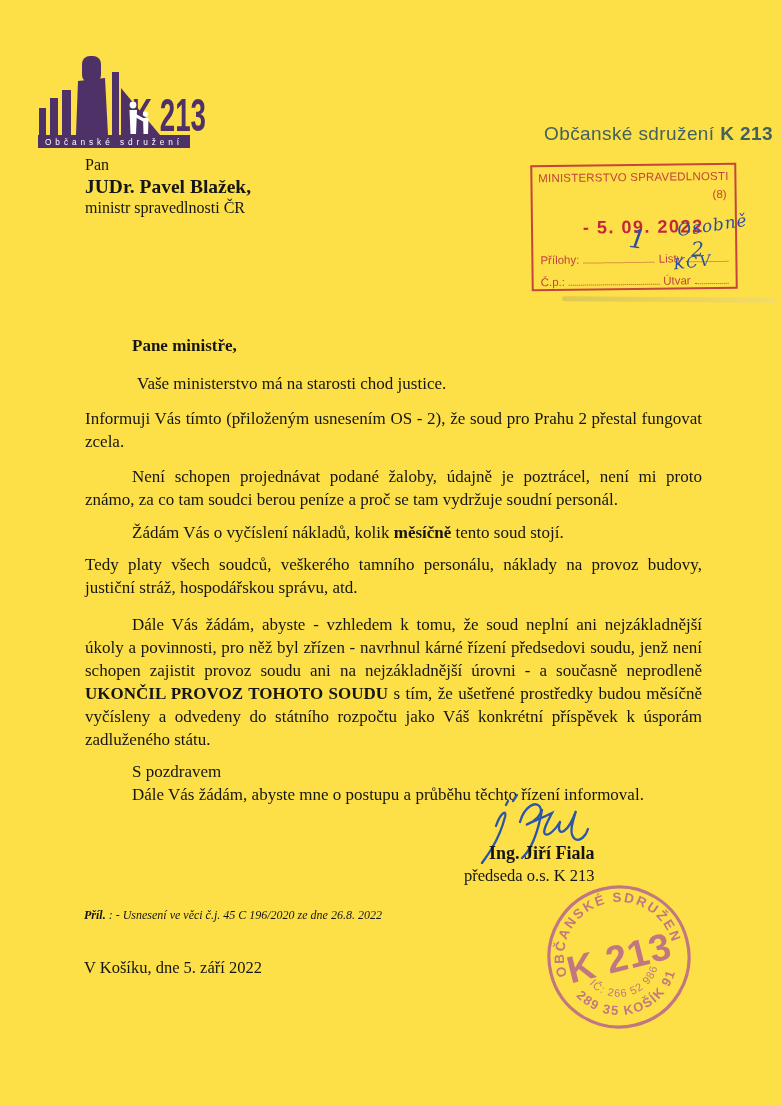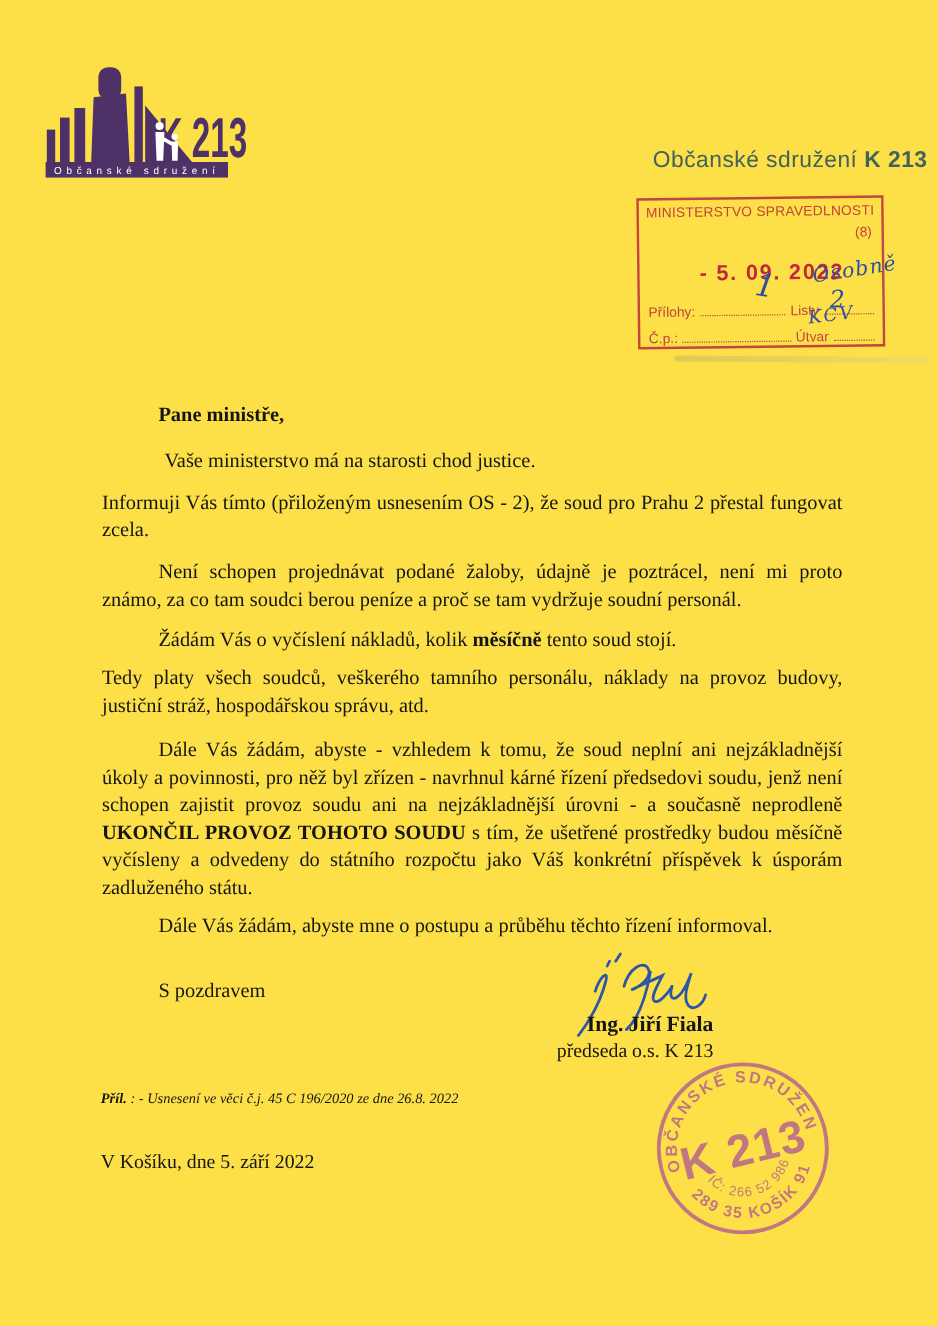--- a/index.html
+++ b/index.html
@@ -94,20 +94,25 @@
         <circle cx="112.5" cy="66" r="2.6"></circle>
         <path d="M110 70 L115.5 70 L115 86 L110.5 86 Z"></path>
       </g>
       <rect x="5" y="87" width="152" height="13" fill="#4e3166"></rect>
       <text x="12" y="97" font-family="Liberation Sans, sans-serif" font-size="8.5" fill="#ffffff" letter-spacing="4" textLength="138" lengthAdjust="spacingAndGlyphs">Občanské sdružení</text>
     </svg>
   </div>
 
   <div class="org-line"><span>Občanské sdružení </span><b>K 213</b></div>
 
+  <div class="recipient">
+    <div class="r-sal">Pan</div>
+    <div class="r-name">JUDr. Pavel Blažek,</div>
+    <div class="r-title">ministr spravedlnosti ČR</div>
+  </div>
 
   <div class="mstamp">
     <div class="ms-title">MINISTERSTVO SPRAVEDLNOSTI</div>
     <div class="ms-num">(8)</div>
     <div class="ms-date">- 5. 09. 2022</div>
     <div class="hand hand-osobne">Osobně</div>
     <div class="ms-row ms-row1">
       <span>Přílohy:</span>
       <span class="leader leader-grow"></span>
       <span>Listy</span>
@@ -127,22 +132,22 @@
   <div class="smudge"></div>
 
   <div class="body-text">
     <p class="ind p-sal">Pane ministře,</p>
     <p class="p-intro">Vaše ministerstvo má na starosti chod justice.</p>
     <p class="p1">Informuji Vás tímto (přiloženým usnesením OS - 2), že soud pro Prahu 2 přestal fungovat zcela.</p>
     <p class="ind p2">Není schopen projednávat podané žaloby, údajně je poztrácel, není mi proto známo, za co tam soudci berou peníze a proč se tam vydržuje soudní personál.</p>
     <p class="ind p3"><span>Žádám Vás o vyčíslení nákladů, kolik </span><b>měsíčně</b><span> tento soud stojí.</span></p>
     <p class="p4">Tedy platy všech soudců, veškerého tamního personálu, náklady na provoz budovy, justiční stráž, hospodářskou správu, atd.</p>
     <p class="ind p5"><span>Dále Vás žádám, abyste - vzhledem k tomu, že soud neplní ani nejzákladnější úkoly a povinnosti, pro něž byl zřízen - navrhnul kárné řízení předsedovi soudu, jenž není schopen zajistit provoz soudu ani na nejzákladnější úrovni - a současně neprodleně </span><b>UKONČIL PROVOZ TOHOTO SOUDU</b><span> s tím, že ušetřené prostředky budou měsíčně vyčísleny a odvedeny do státního rozpočtu jako Váš konkrétní příspěvek k úsporám zadluženého státu.</span></p>
+    <p class="ind p-close">S pozdravem</p>
     <p class="ind p6">Dále Vás žádám, abyste mne o postupu a průběhu těchto řízení informoval.</p>
-    <p class="ind p-close">S pozdravem</p>
   </div>
 
   <svg class="sig-svg" width="115" height="72" viewBox="0 0 115 72">
     <g fill="none" stroke="#2d55a8" stroke-width="2.3" stroke-linecap="round">
       <path d="M20 34 C24 22 31 16 29 25 C27 33 22 46 16 56 C12 63 8 68 6 71"></path>
       <path d="M30 13 l2 -4"></path>
       <path d="M37 9 l4 -6"></path>
       <path d="M44 30 C48 15 60 8 64 15 C68 22 58 30 50 33 C58 29 70 24 76 21 C72 29 66 39 69 42 C72 45 80 37 84 30"></path>
       <path d="M84 30 C82 37 83 42 88 39 C93 36 97 27 100 19 C97 29 92 42 99 47 C104 50 110 44 112 37"></path>
       <path d="M66 18 C62 40 56 57 46 66"></path>

